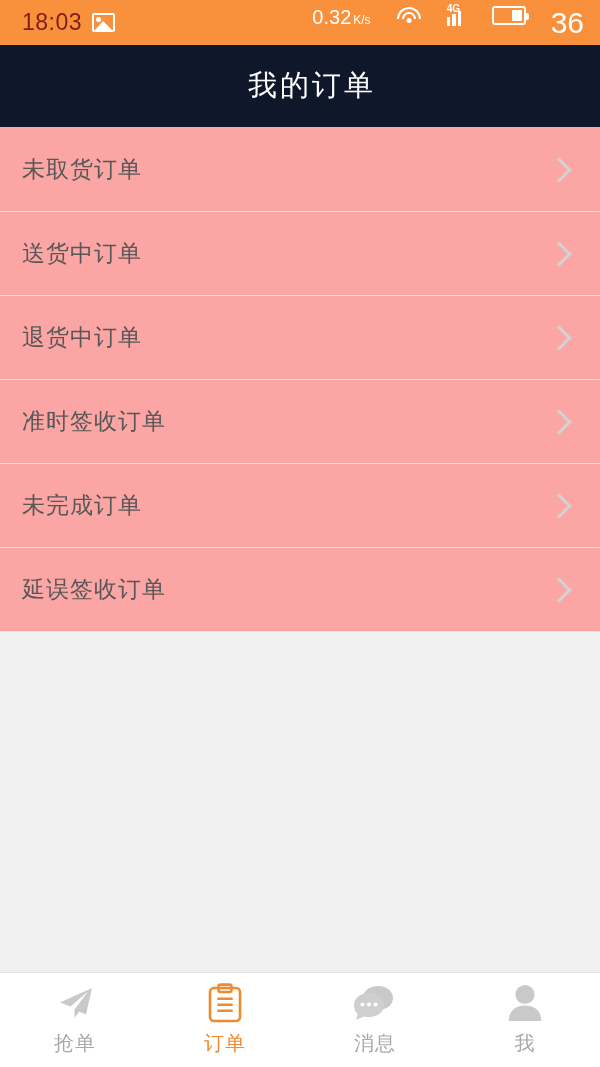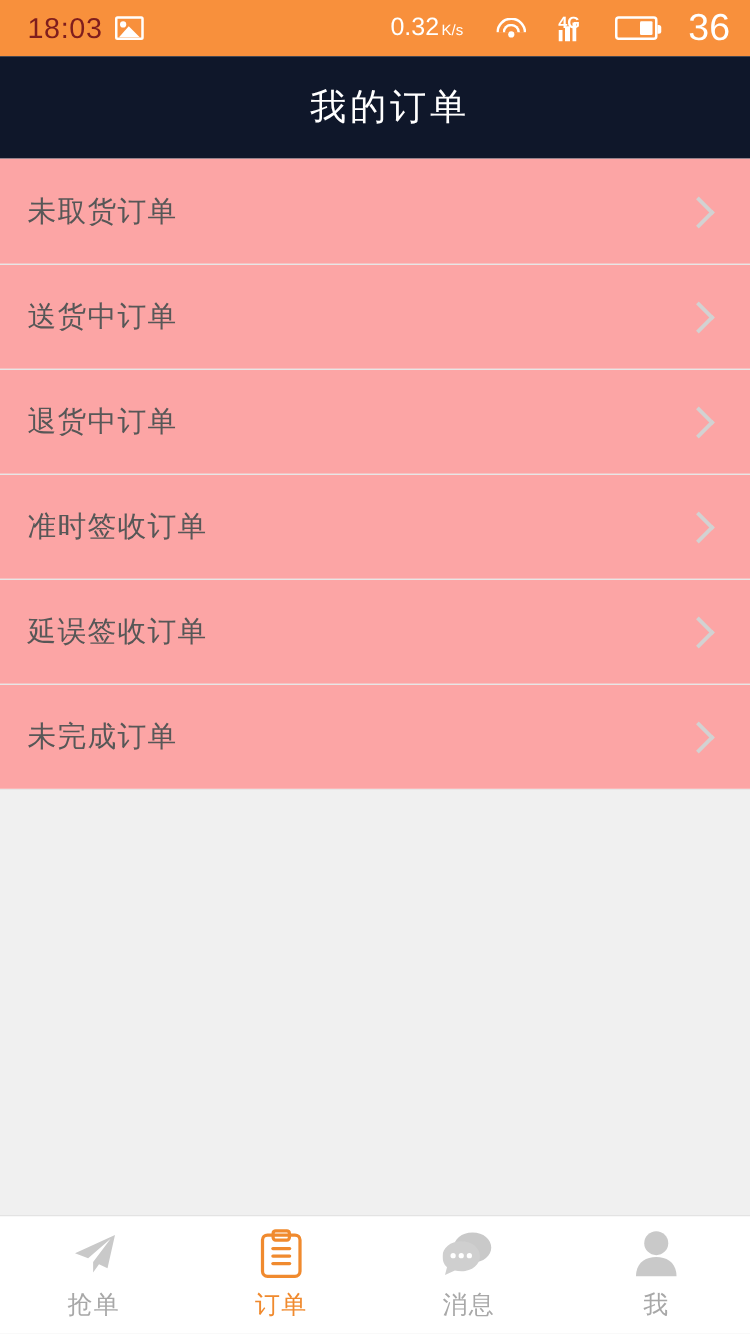--- a/index.html
+++ b/index.html
@@ -12,21 +12,21 @@
   #app { position:relative; width:600px; height:1067px; display:flex; flex-direction:column; background:#f0f0f0; }
 
   
   .statusbar {
     height:45px; background:#F8903C; color:#fff;
     display:flex; align-items:center; justify-content:space-between;
     padding:0 16px 0 22px; flex:0 0 45px;
   }
   .sb-left { display:flex; align-items:center; gap:10px; }
   .sb-time { font-size:23px; letter-spacing:.5px; color:#7f1d1d; }
-  .sb-right { display:flex; align-items:center; gap:25px; }
+  .sb-right { display:flex; gap:25px; }
   .sb-rate { font-size:20px; color:#ffffff; display:flex; align-items:baseline; gap:2px; }
   .sb-rate .unit { font-size:12px; }
   .sb-batt-num { font-size:30px; color:#ffffff; }
 
   .icon-pic { width:23px; height:19px; border:2px solid #fff; border-radius:2px; position:relative; overflow:hidden; }
   .icon-pic::before { content:""; position:absolute; width:5px; height:5px; border-radius:50%; background:#fff; left:2px; top:2px; }
   .icon-pic::after { content:""; position:absolute; left:1px; bottom:0; width:0; height:0;
     border-left:8px solid transparent; border-right:9px solid transparent; border-bottom:9px solid #fff; }
 
   .icon-wifi { width:26px; height:19px; position:relative; }
@@ -35,21 +35,21 @@
   .icon-wifi i:nth-child(1){ width:24px; height:12px; top:1px; }
   .icon-wifi i:nth-child(2){ width:14px; height:7px; top:6px; }
   .icon-wifi i:nth-child(3){ width:5px; height:5px; top:12px; border-radius:50%; background:#fff; border:none; }
 
   .icon-signal { display:flex; align-items:flex-end; gap:2px; height:20px; position:relative; padding-top:6px; }
   .icon-signal b { display:block; width:3.5px; background:#fff; }
   .icon-signal b:nth-child(1){ height:6px; }
   .icon-signal b:nth-child(2){ height:9px; }
   .icon-signal b:nth-child(3){ height:12px; }
   .icon-signal b:nth-child(4){ height:15px; }
-  .icon-signal .g { position:absolute; top:-2px; left:0; font-size:13px; font-weight:bold; color:#fff; line-height:1; }
+  .icon-signal .g { position:absolute; top:-2px; left:0; font-size:10px; font-weight:bold; color:#fff; line-height:1; }
 
   .icon-batt { width:34px; height:19px; border:2px solid #fff; border-radius:3px; position:relative; padding:2px; display:flex; justify-content:flex-end; }
   .icon-batt::after { content:""; position:absolute; right:-5px; top:5px; width:3px; height:7px; background:#fff; border-radius:0 2px 2px 0; }
   .icon-batt .fill { height:100%; width:38%; background:#fff; border-radius:1px; }
 
   
   .header {
     height:82px; background:#0f172a; display:flex; align-items:center; justify-content:center;
     flex:0 0 82px;
     padding-left:24px;
@@ -141,25 +141,25 @@
     </div>
     <div class="row">
       <span class="row-label">退货中订单</span>
       <span class="chev"></span>
     </div>
     <div class="row">
       <span class="row-label">准时签收订单</span>
       <span class="chev"></span>
     </div>
     <div class="row">
+      <span class="row-label">未完成订单</span>
+      <span class="chev"></span>
+    </div>
+    <div class="row">
       <span class="row-label">延误签收订单</span>
-      <span class="chev"></span>
-    </div>
-    <div class="row">
-      <span class="row-label">未完成订单</span>
       <span class="chev"></span>
     </div>
   </div>
 
   <div class="filler"></div>
 
   <div class="tabbar">
 
     <div class="tab">
       <span class="tab-ico ico-plane">

